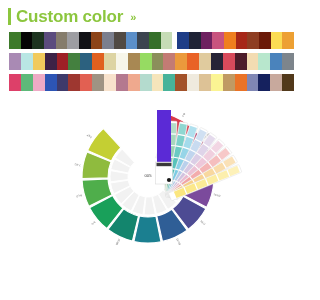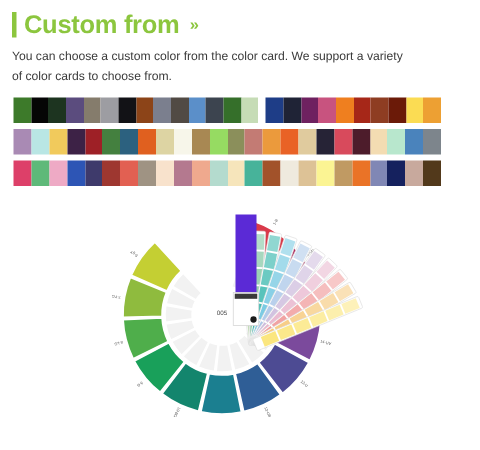--- a/index.html
+++ b/index.html
@@ -108,25 +108,24 @@
     font-family: "Liberation Sans", sans-serif;
   }
 </style>
 </head>
 <body>
 
 <div class="page">
 
   <div class="section-header">
     <div class="accent-bar"></div>
-    <div class="section-title">Custom from</div>
+    <div class="section-title">Custom color</div>
     <div class="title-chevrons">»</div>
   </div>
 
-  <div class="body-text">You can choose a custom color from the color card. We support a variety of color cards to choose from.</div>
 
   <div class="swatch-rows">
       <div class="swatch-row">
         <div class="swatch" style="background: rgb(61, 122, 42);"></div>
         <div class="swatch" style="background: rgb(5, 5, 5);"></div>
         <div class="swatch" style="background: rgb(29, 52, 32);"></div>
         <div class="swatch" style="background: rgb(91, 76, 126);"></div>
         <div class="swatch" style="background: rgb(133, 124, 108);"></div>
         <div class="swatch" style="background: rgb(157, 157, 162);"></div>
         <div class="swatch" style="background: rgb(18, 18, 22);"></div>

